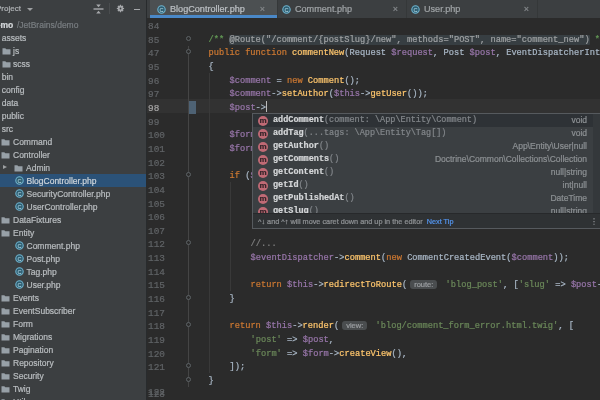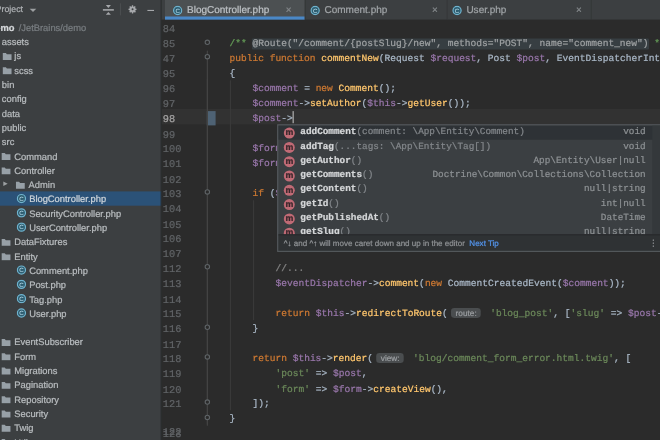--- a/index.html
+++ b/index.html
@@ -34,21 +34,21 @@
 .guide{position:absolute;width:1px;background:#393939}
 .fmark{position:absolute;width:5px;height:5px;border:1px solid #5e6366;border-radius:2.5px;background:#2b2b2b}
 .caret{position:absolute;width:1px;height:11px;background:#bbbbbb}
 
 #pop{position:absolute;left:252px;top:113px;width:350px;height:116px;background:#3b3f42;border:1px solid #565a5e;overflow:hidden}
 .prow{position:absolute;left:0;width:348px;height:13px}
 .prow.psel{background:#2e3236}
 .mic{position:absolute;left:5px;top:1.5px;width:10px;height:10px;border-radius:50%;background:#c06a75;color:#38262b;font-size:8px;font-weight:bold;text-align:center;line-height:9.5px}
 .pname{position:absolute;left:20px;top:0;font-family:"Liberation Mono",monospace;font-size:8.5px;font-weight:bold;color:#d4d6d8;line-height:13.5px;white-space:pre}
 .psig{font-weight:normal;color:#82868a}
-.ptype{position:absolute;right:14px;top:0;font-family:Liberation Mono, monospace;font-size:8.5px;color:#8c9093;line-height:13.5px;white-space:pre}
+.ptype{position:absolute;right:14px;top:0;font-family:Liberation Sans, sans-serif;font-size:8.5px;color:#8c9093;line-height:13.5px;white-space:pre}
 #pfoot{position:absolute;left:0;bottom:0;width:348px;height:15px;background:#2f3234;border-top:1px solid #27292b;font-size:7.3px;color:#8e9194;line-height:15px;white-space:pre}
 #pscroll{position:absolute;right:0;top:0;width:8px;height:100px;background:#34383b}
 
 #shead{position:absolute;left:0;top:0;width:147px;height:17px}
 .hico{position:absolute}
 </style></head>
 <body>
 <div id="stage">
 <div id="side" class="abs">
       <div id="shead">
@@ -115,20 +115,23 @@
           <text x="4.5" y="6.6" font-size="5.6" fill="#bfe3f2" text-anchor="middle" font-family="Liberation Sans">C</text>
         </svg><span class="lbl" style="left:26.5px">Post.php</span></div>
       <div class="trow" style="top:265.3px"><svg class="cicon" style="left:15px" width="9" height="9" viewBox="0 0 9 9">
           <circle cx="4.5" cy="4.5" r="3.7" fill="#2e5e71" stroke="#6fb3ce" stroke-width="1.1"></circle>
           <text x="4.5" y="6.6" font-size="5.6" fill="#bfe3f2" text-anchor="middle" font-family="Liberation Sans">C</text>
         </svg><span class="lbl" style="left:26.5px">Tag.php</span></div>
       <div class="trow" style="top:278.3px"><svg class="cicon" style="left:15px" width="9" height="9" viewBox="0 0 9 9">
           <circle cx="4.5" cy="4.5" r="3.7" fill="#2e5e71" stroke="#6fb3ce" stroke-width="1.1"></circle>
           <text x="4.5" y="6.6" font-size="5.6" fill="#bfe3f2" text-anchor="middle" font-family="Liberation Sans">C</text>
         </svg><span class="lbl" style="left:26.5px">User.php</span></div>
+      <div class="trow" style="top:291.3px"><svg class="ficon" style="left:1px" width="9" height="8" viewBox="0 0 9 8">
+          <path d="M0.5 1.2 h2.8 l1 1.1 h4.2 v5.2 h-8 z" fill="#97a0a7"></path>
+        </svg><span class="lbl" style="left:13.0px">Events</span></div>
       <div class="trow" style="top:304.3px"><svg class="ficon" style="left:1px" width="9" height="8" viewBox="0 0 9 8">
           <path d="M0.5 1.2 h2.8 l1 1.1 h4.2 v5.2 h-8 z" fill="#97a0a7"></path>
         </svg><span class="lbl" style="left:13.0px">EventSubscriber</span></div>
       <div class="trow" style="top:317.3px"><svg class="ficon" style="left:1px" width="9" height="8" viewBox="0 0 9 8">
           <path d="M0.5 1.2 h2.8 l1 1.1 h4.2 v5.2 h-8 z" fill="#97a0a7"></path>
         </svg><span class="lbl" style="left:13.0px">Form</span></div>
       <div class="trow" style="top:330.3px"><svg class="ficon" style="left:1px" width="9" height="8" viewBox="0 0 9 8">
           <path d="M0.5 1.2 h2.8 l1 1.1 h4.2 v5.2 h-8 z" fill="#97a0a7"></path>
         </svg><span class="lbl" style="left:13.0px">Migrations</span></div>
       <div class="trow" style="top:343.3px"><svg class="ficon" style="left:1px" width="9" height="8" viewBox="0 0 9 8">

